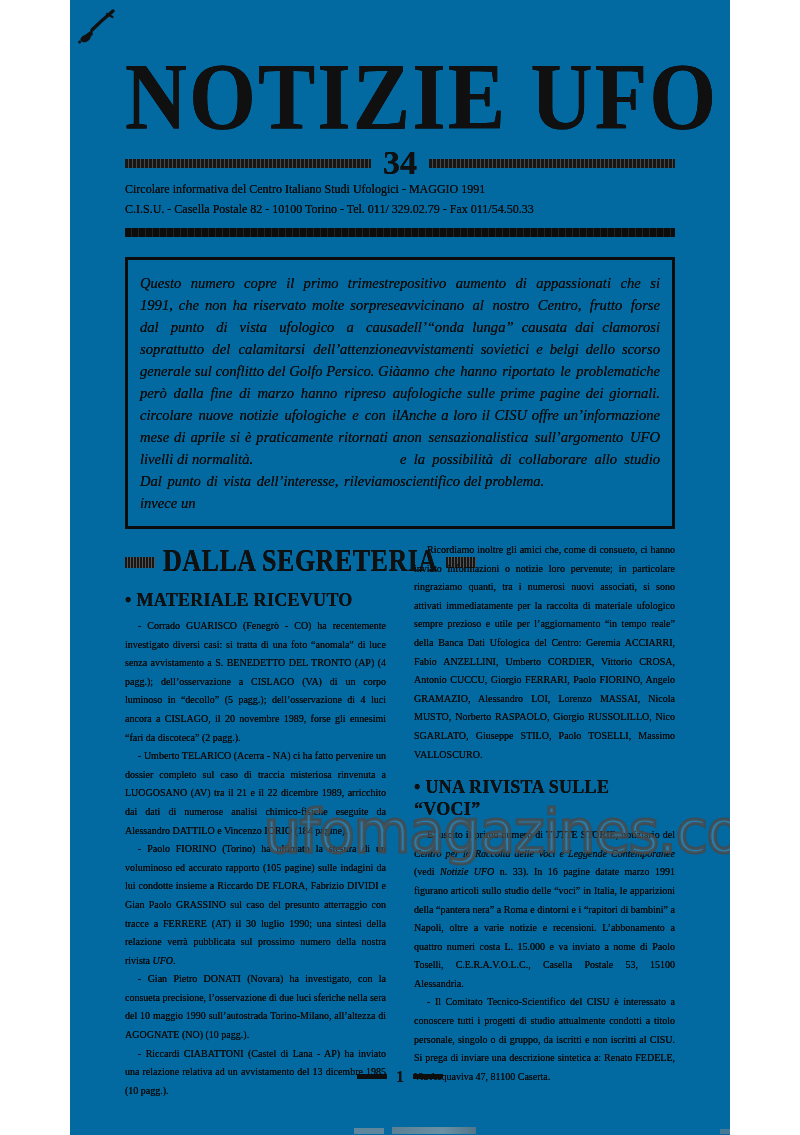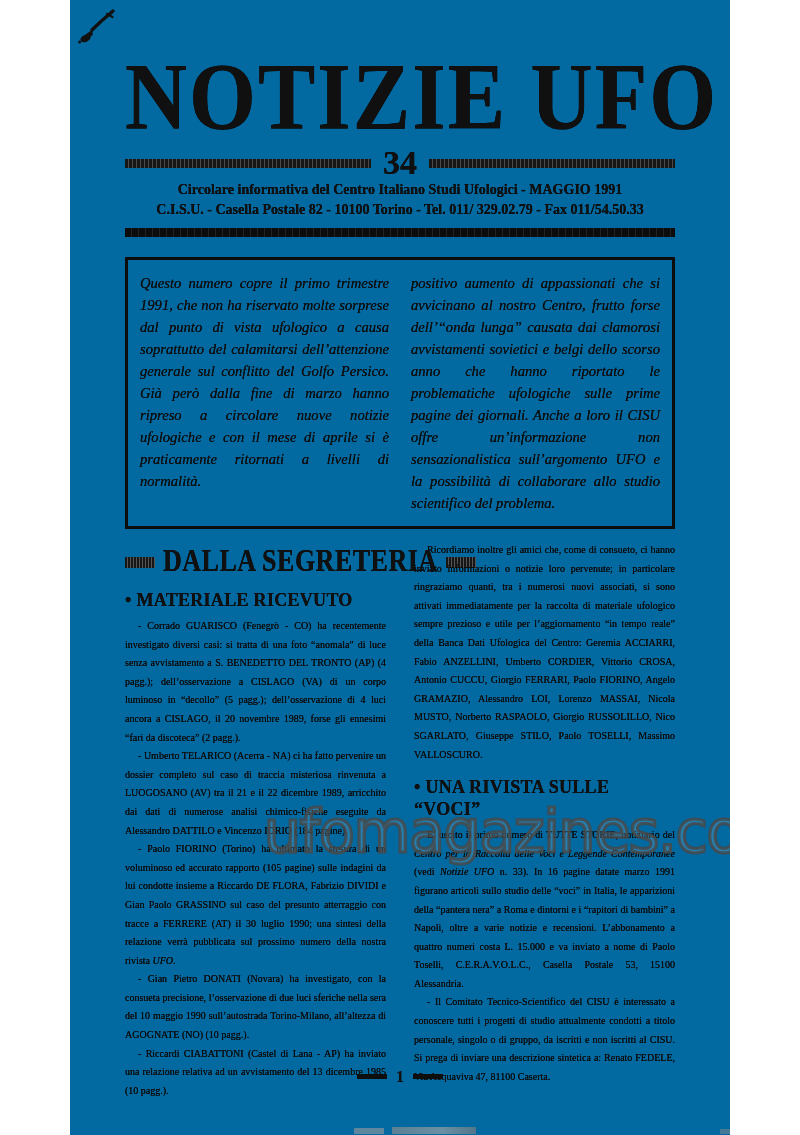--- a/index.html
+++ b/index.html
@@ -12,26 +12,26 @@
 
   
   .masthead-title{margin:44px 0 0;text-align:center;font-weight:700;font-size:86px;line-height:96px;
         letter-spacing:2px;transform:scaleY(1.10);transform-origin:center top;white-space:nowrap;
         text-shadow:0 0 .6px #000;}
   .issue-row{display:flex;align-items:center;margin:8px 0 2px;}
   .rule-seg{flex:1;height:9px;
         background-image:repeating-linear-gradient(90deg,#161616 0 3px,#4a4a4a 3px 4px),
                          repeating-linear-gradient(0deg,#111 0 2px,#3a3a3a 2px 3px);}
   .issue-number{font-weight:700;font-size:34px;line-height:30px;margin:0 12px;text-shadow:0 0 .5px #000;}
-  .sub-line{text-align:center;font-weight:700;font-size:14px;line-height:19.5px;text-shadow:0 0 .4px #000;}
+  .sub-line{font-weight:400;font-size:12px;line-height:19.5px;text-shadow:0 0 .4px #000;}
   .thick-rule{height:9px;background:#0c0c0c;margin-top:9px;
         background-image:repeating-linear-gradient(90deg,#0c0c0c 0 6px,#222 6px 7px);}
 
   
-  .intro-box{margin-top:20px;border:3px solid #0c0c0c;padding:12px 12px;display:flex;gap:22px;}
+  .intro-box{margin-top:20px;border:3px solid #0c0c0c;padding:12px 12px;display:flex;}
   .box-col{flex:1;min-width:0;}
   .intro-box p{font-style:italic;font-size:14.6px;line-height:22px;text-align:justify;margin:0;
         text-shadow:0 0 .4px #000;}
 
   
   .main-cols{display:flex;gap:28px;margin-top:12px;}
   .col{flex:1;min-width:0;}
   .section-title-row{display:flex;align-items:center;gap:8px;margin:6px 0 10px;}
   .title-bar{width:30px;height:11px;flex:0 0 auto;
         background-image:repeating-linear-gradient(90deg,#161616 0 2px,#555 2px 3px),
@@ -85,20 +85,21 @@
         <span class="rule-seg"></span>
       </div>
       <div class="sub-line">Circolare informativa del Centro Italiano Studi Ufologici - MAGGIO 1991</div>
       <div class="sub-line">C.I.S.U. - Casella Postale 82 - 10100 Torino - Tel. 011/ 329.02.79 - Fax 011/54.50.33</div>
       <div class="thick-rule"></div>
     </header>
 
     <section class="intro-box">
       <div class="box-col">
           <p><span>Questo numero copre il primo trimestre 1991, che non ha riservato molte sorprese dal punto di vista ufologico a causa soprattutto del calamitarsi dell’attenzione generale sul conflitto del Golfo Persico. Già però dalla fine di marzo hanno ripreso a circolare nuove notizie ufologiche e con il mese di aprile si è praticamente ritornati a livelli di normalità.</span></p>
+          <p><span>Dal punto di vista dell’interesse, rileviamo invece un</span></p>
         </div>
       <div class="box-col">
           <p><span>positivo aumento di appassionati che si avvicinano al nostro Centro, frutto forse dell’“onda lunga” causata dai clamorosi avvistamenti sovietici e belgi dello scorso anno che hanno riportato le problematiche ufologiche sulle prime pagine dei giornali. Anche a loro il CISU offre un’informazione non sensazionalistica sull’argomento UFO e la possibilità di collaborare allo studio scientifico del problema.</span></p>
         </div>
     </section>
 
     <main class="main-cols">
       <div class="col body-text">
         <div class="section-title-row">
           <span class="title-bar"></span>

